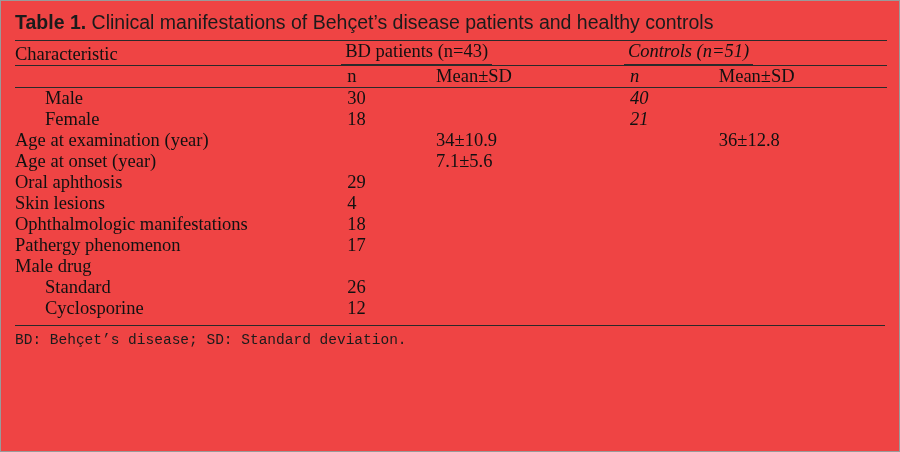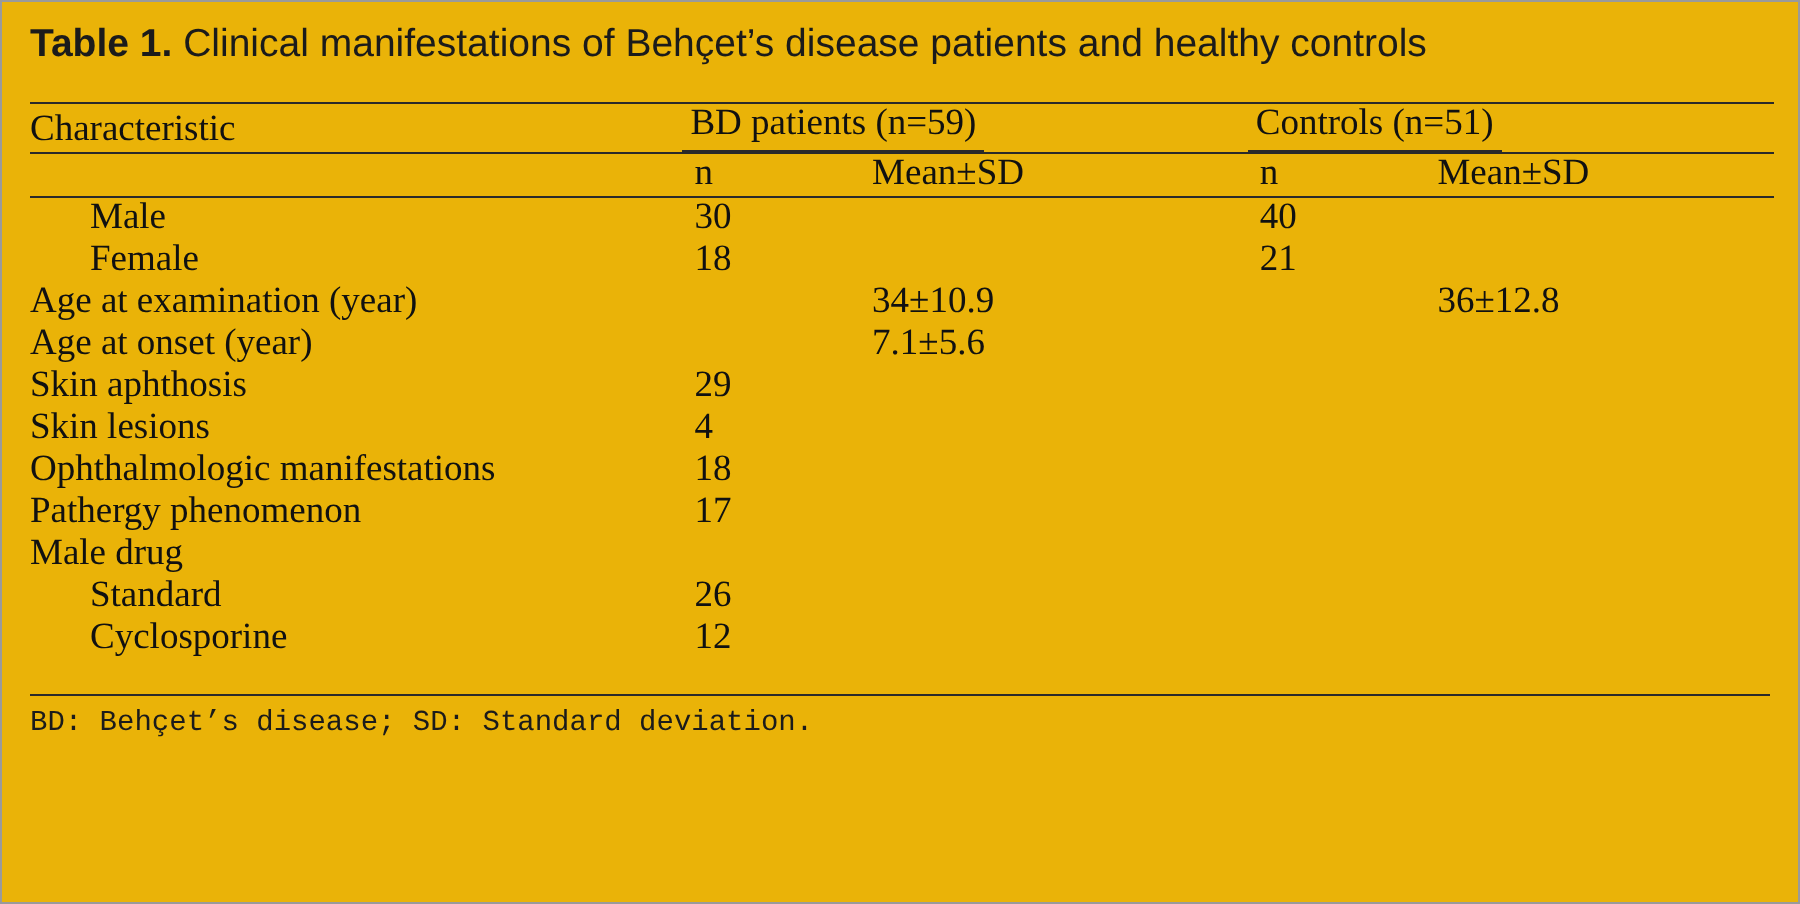--- a/index.html
+++ b/index.html
@@ -10,38 +10,38 @@
     width: 900px;
     height: 452px;
     background: #ffffff;
     font-family: "Liberation Serif", serif;
   }
   .table-figure {
     position: relative;
     width: 900px;
     height: 452px;
     box-sizing: border-box;
-    background: #eab308;
+    background: #ef4444;
     border: 1px solid #9a9a9a;
     overflow: hidden;
   }
   .caption {
     font-family: "Liberation Sans", sans-serif;
     font-size: 19.5px;
     color: #1b1b1b;
     padding: 9px 14px 6px 14px;
     line-height: 1.25;
     white-space: nowrap;
   }
   .caption .caption-label {
     font-weight: bold;
   }
   table.main {
     width: 872px;
-    margin: 11px 14px;
+    margin: 0 14px;
     border-collapse: collapse;
     font-size: 18.5px;
     color: #111111;
   }
   table.main td, table.main th {
     padding: 0;
     font-weight: normal;
     text-align: left;
     vertical-align: bottom;
   }
@@ -59,21 +59,21 @@
   }
   .sub-hdr-row td {
     padding: 4px 0 5px 0;
   }
   .body-row td {
     padding: 2.5px 0 2.5px 0;
   }
   .col-char { width: 300px; }
   .col-bd-n { width: 80px; text-align: left; }
   .col-bd-m { width: 190px; text-align: left; }
-  .col-c-n  { width: 80px; text-align: left; }
+  .col-c-n  { width: 80px; text-align: left; font-style: italic; }
   .col-c-m  { width: 170px; text-align: left; }
 
   .grp-bd {
     text-align: center;
   }
   .grp-c {
     text-align: center;
   }
   .grp-underline {
     display: inline-block;
@@ -107,21 +107,21 @@
   <div class="caption">
     <span class="caption-label">Table 1.</span>
     <span>Clinical manifestations of Behçet’s disease patients and healthy controls</span>
   </div>
 
   <table class="main">
     <tbody>
       <tr class="hdr-row rule-top rule-thin">
         <td class="col-char">Characteristic</td>
         <td class="col-bd-n col-bd-m grp-bd" colspan="2">
-          <span class="grp-underline">BD patients (n=59)</span>
+          <span class="grp-underline">BD patients (n=43)</span>
         </td>
         <td class="col-c-n col-c-m grp-c" colspan="2">
           <span class="grp-underline">Controls (n=51)</span>
         </td>
       </tr>
       <tr class="sub-hdr-row rule-bottom">
         <td class="col-char"></td>
         <td class="col-bd-n num-bd-n">n</td>
         <td class="col-bd-m num-bd-m">Mean±SD</td>
         <td class="col-c-n num-c-n">n</td>
@@ -150,21 +150,21 @@
         <td class="col-c-m num-c-m">36±12.8</td>
       </tr>
       <tr class="body-row">
         <td class="col-char">Age at onset (year)</td>
         <td class="col-bd-n num-bd-n"></td>
         <td class="col-bd-m num-bd-m">7.1±5.6</td>
         <td class="col-c-n num-c-n"></td>
         <td class="col-c-m num-c-m"></td>
       </tr>
       <tr class="body-row">
-        <td class="col-char">Skin aphthosis</td>
+        <td class="col-char">Oral aphthosis</td>
         <td class="col-bd-n num-bd-n">29</td>
         <td class="col-bd-m num-bd-m"></td>
         <td class="col-c-n num-c-n"></td>
         <td class="col-c-m num-c-m"></td>
       </tr>
       <tr class="body-row">
         <td class="col-char">Skin lesions</td>
         <td class="col-bd-n num-bd-n">4</td>
         <td class="col-bd-m num-bd-m"></td>
         <td class="col-c-n num-c-n"></td>

